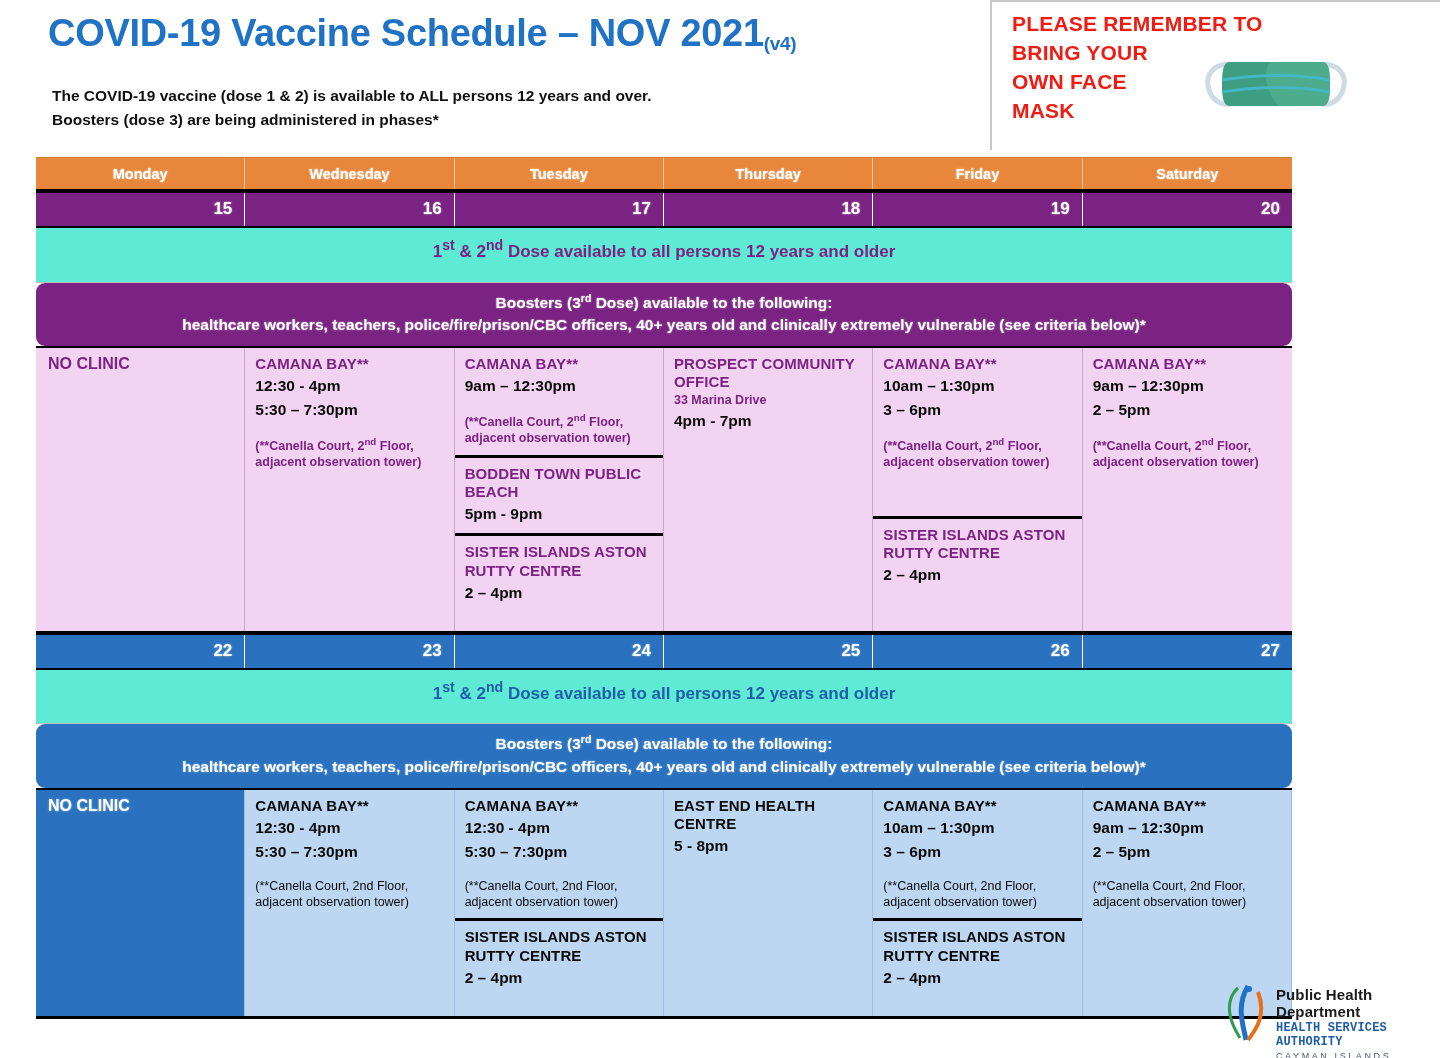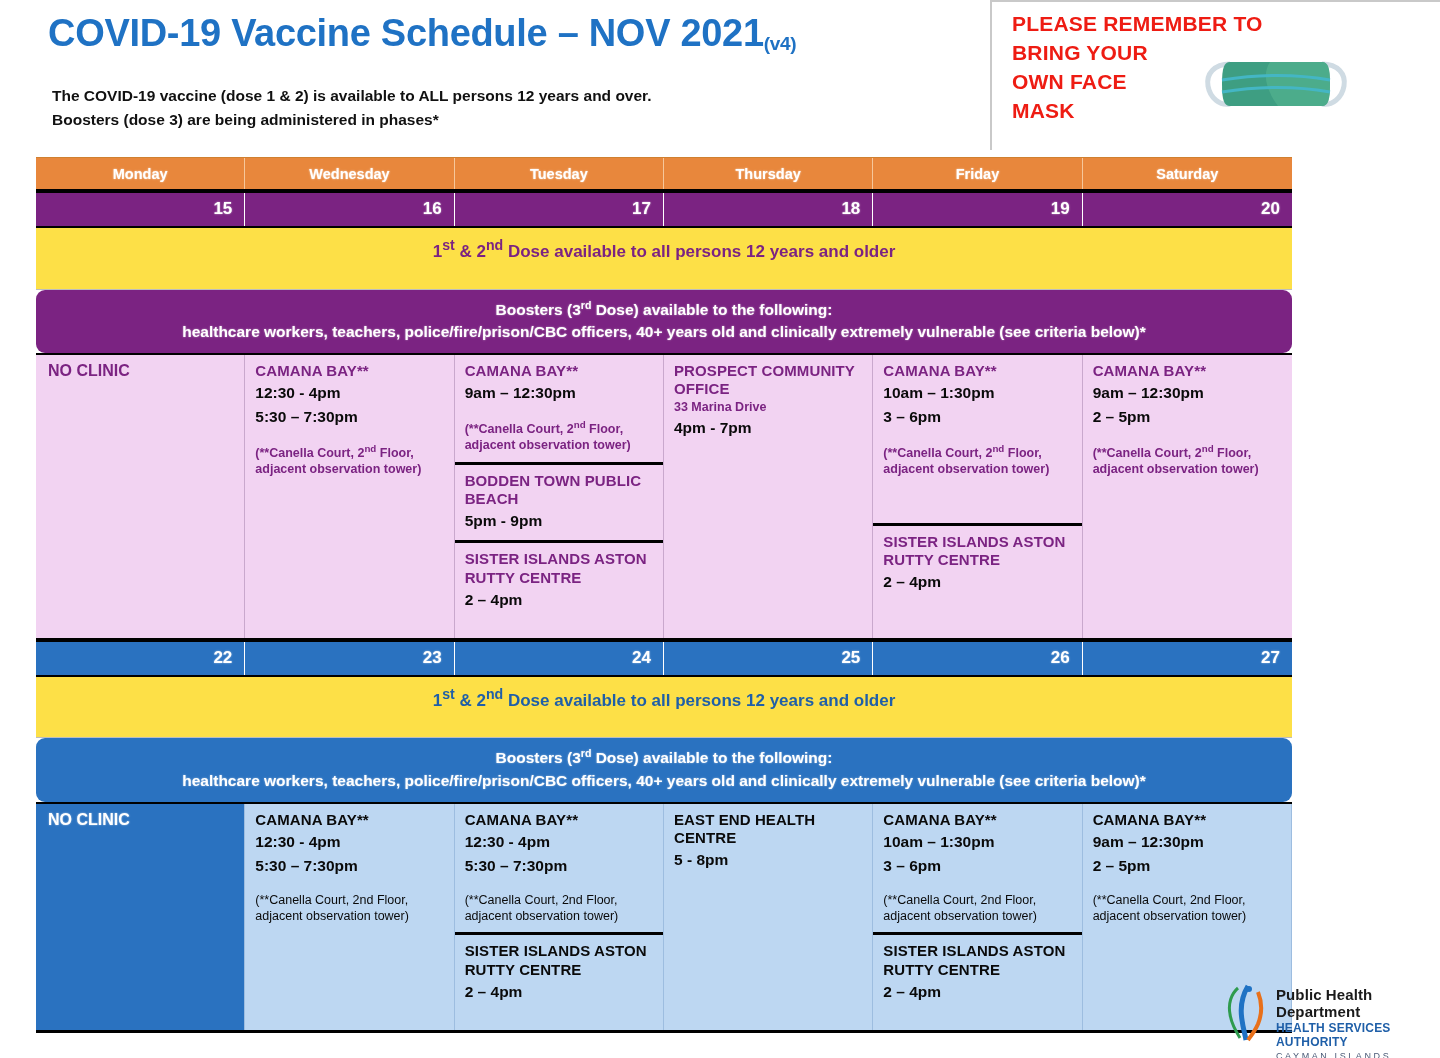--- a/index.html
+++ b/index.html
@@ -104,25 +104,25 @@
     padding: 6px 12px 7px 0;
     border-right: 1px solid #ffffff;
     text-shadow: 0 0 2px rgba(255,255,255,0.6);
   }
   .datecell:last-child { border-right: none; }
   .wk1 .datecell { background: #7B2382; }
   .wk2 .datecell { background: #2A72C0; }
 
   
   .dose-banner {
-    background: #fde047;
+    background: #5eead4;
     text-align: center;
     font-size: 17px;
     font-weight: bold;
-    padding: 9px 0 27px;
+    padding: 9px 0 20px;
     border-top: 2px solid #000000;
     border-bottom: 1px solid #bdbdbd;
   }
   .wk1 .dose-banner { color: #7B2382; }
   .wk2 .dose-banner { color: #1F5FA8; }
 
   
   .booster-banner {
     text-align: center;
     color: #ffffff;
@@ -209,21 +209,21 @@
     top: 984px;
     width: 200px;
     height: 62px;
   }
   .logo-text {
     position: absolute;
     left: 58px;
     top: 2px;
   }
   .logo-l1 { font-size: 15px; font-weight: bold; color: #1a1a1a; letter-spacing: 0.1px; }
-  .logo-l2 { font-size: 12px; font-weight: bold; color: #1F5FA8; letter-spacing: 0.2px; margin-top: 1px; }
+  .logo-l2 { font-size: 12px; font-weight: bold; color: #1F5FA8; letter-spacing: 0.2px; margin-top: 1px; font-family: Liberation Mono, monospace; }
   .logo-l3 { font-size: 9px; color: #4a5a77; letter-spacing: 2.6px; margin-top: 2px; }
   .logo-l4 { font-size: 8.5px; font-weight: bold; margin-top: 2px; }
   .logo-l4 .cp { color: #2E9B4E; }
   .logo-l4 .qs { color: #E8701A; }
   .logo-mark { position: absolute; left: 0; top: 0; width: 56px; height: 60px; }
 </style>
 </head>
 <body>
 
 <div class="header">

